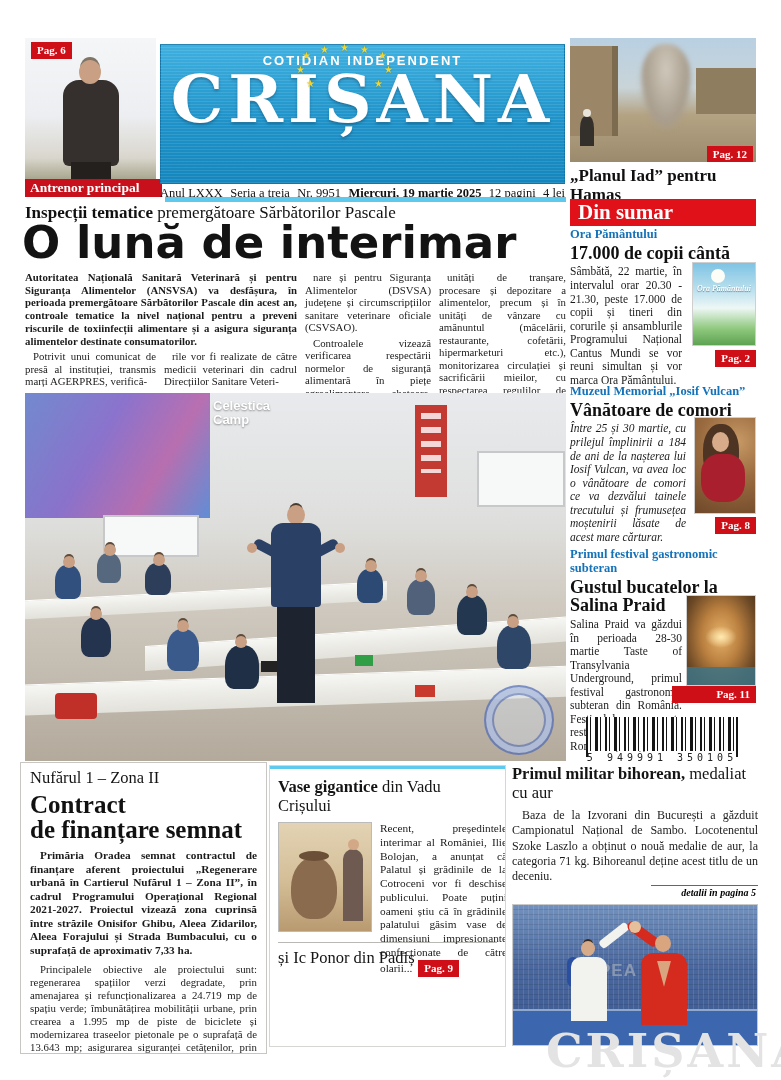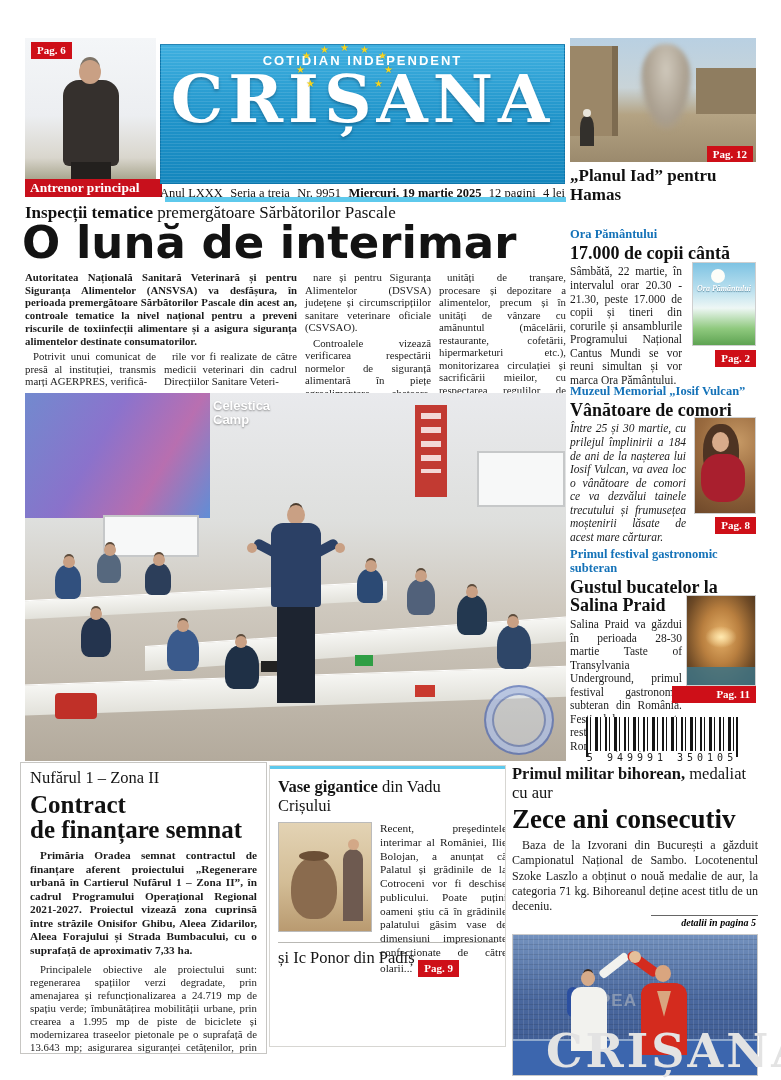--- a/index.html
+++ b/index.html
@@ -279,20 +279,21 @@
 
   <div id="sidebar" class="abs">
     <div id="gaza-photo" class="abs">
       <div id="gaza-bldg-l" class="shape"></div>
       <div id="gaza-bldg-r" class="shape"></div>
       <div id="gaza-smoke" class="shape"></div>
       <div id="gaza-person" class="shape"></div>
       <span id="gaza-badge" class="abs badge">Pag. 12</span>
     </div>
     <div id="hamas-headline" class="abs">„Planul Iad” pentru Hamas</div>
+    <div id="din-sumar" class="abs">Din sumar</div>
 
     <div class="sum-item" style="top:190px;height:153px;">
       <div class="sum-kicker">Ora Pământului</div>
       <div class="sum-head">17.000 de copii cântă</div>
       <div class="sum-text" style="margin-right:74px;">Sâmbătă, 22 martie, în intervalul orar 20.30 - 21.30, peste 17.000 de copii și tineri din corurile și ansamblurile Programului Național Cantus Mundi se vor reuni simultan și vor marca Ora Pământului.</div>
       <div class="sum-img" id="img-ora" style="top:34px;width:64px;height:84px;">
         <div class="moon"></div>
         <div class="ptxt">Ora Pământului</div>
       </div>
       <span class="sum-badge badge" style="top:122px;">Pag. 2</span>
@@ -357,21 +358,20 @@
     <div id="bm2">
       <div class="k-line">și Ic Ponor din Padiș</div>
 
     </div>
   </div>
 
   <div id="br-col" class="abs">
     <div class="k-line">
       <span class="b">Primul militar bihorean,</span><span> medaliat cu aur</span>
     </div>
-    <div id="br-head">Zece ani consecutiv</div>
     <div id="br-body" class="jtext">Baza de la Izvorani din București a găzduit Campionatul Național de Sambo. Locotenentul Szoke Laszlo a obținut o nouă medalie de aur, la categoria 71 kg. Bihoreanul deține acest titlu de un deceniu.</div>
     <div id="br-detail"><span>detalii în pagina 5</span></div>
     <div id="sambo-photo">
       <div class="pea">PEA</div>
       <div class="tableband"></div>
       <div class="ref-arm"></div>
       <div class="ath-arm"></div>
       <div class="hands"></div>
       <div class="ref-shoulder"></div>
       <div class="ref-body"></div>

